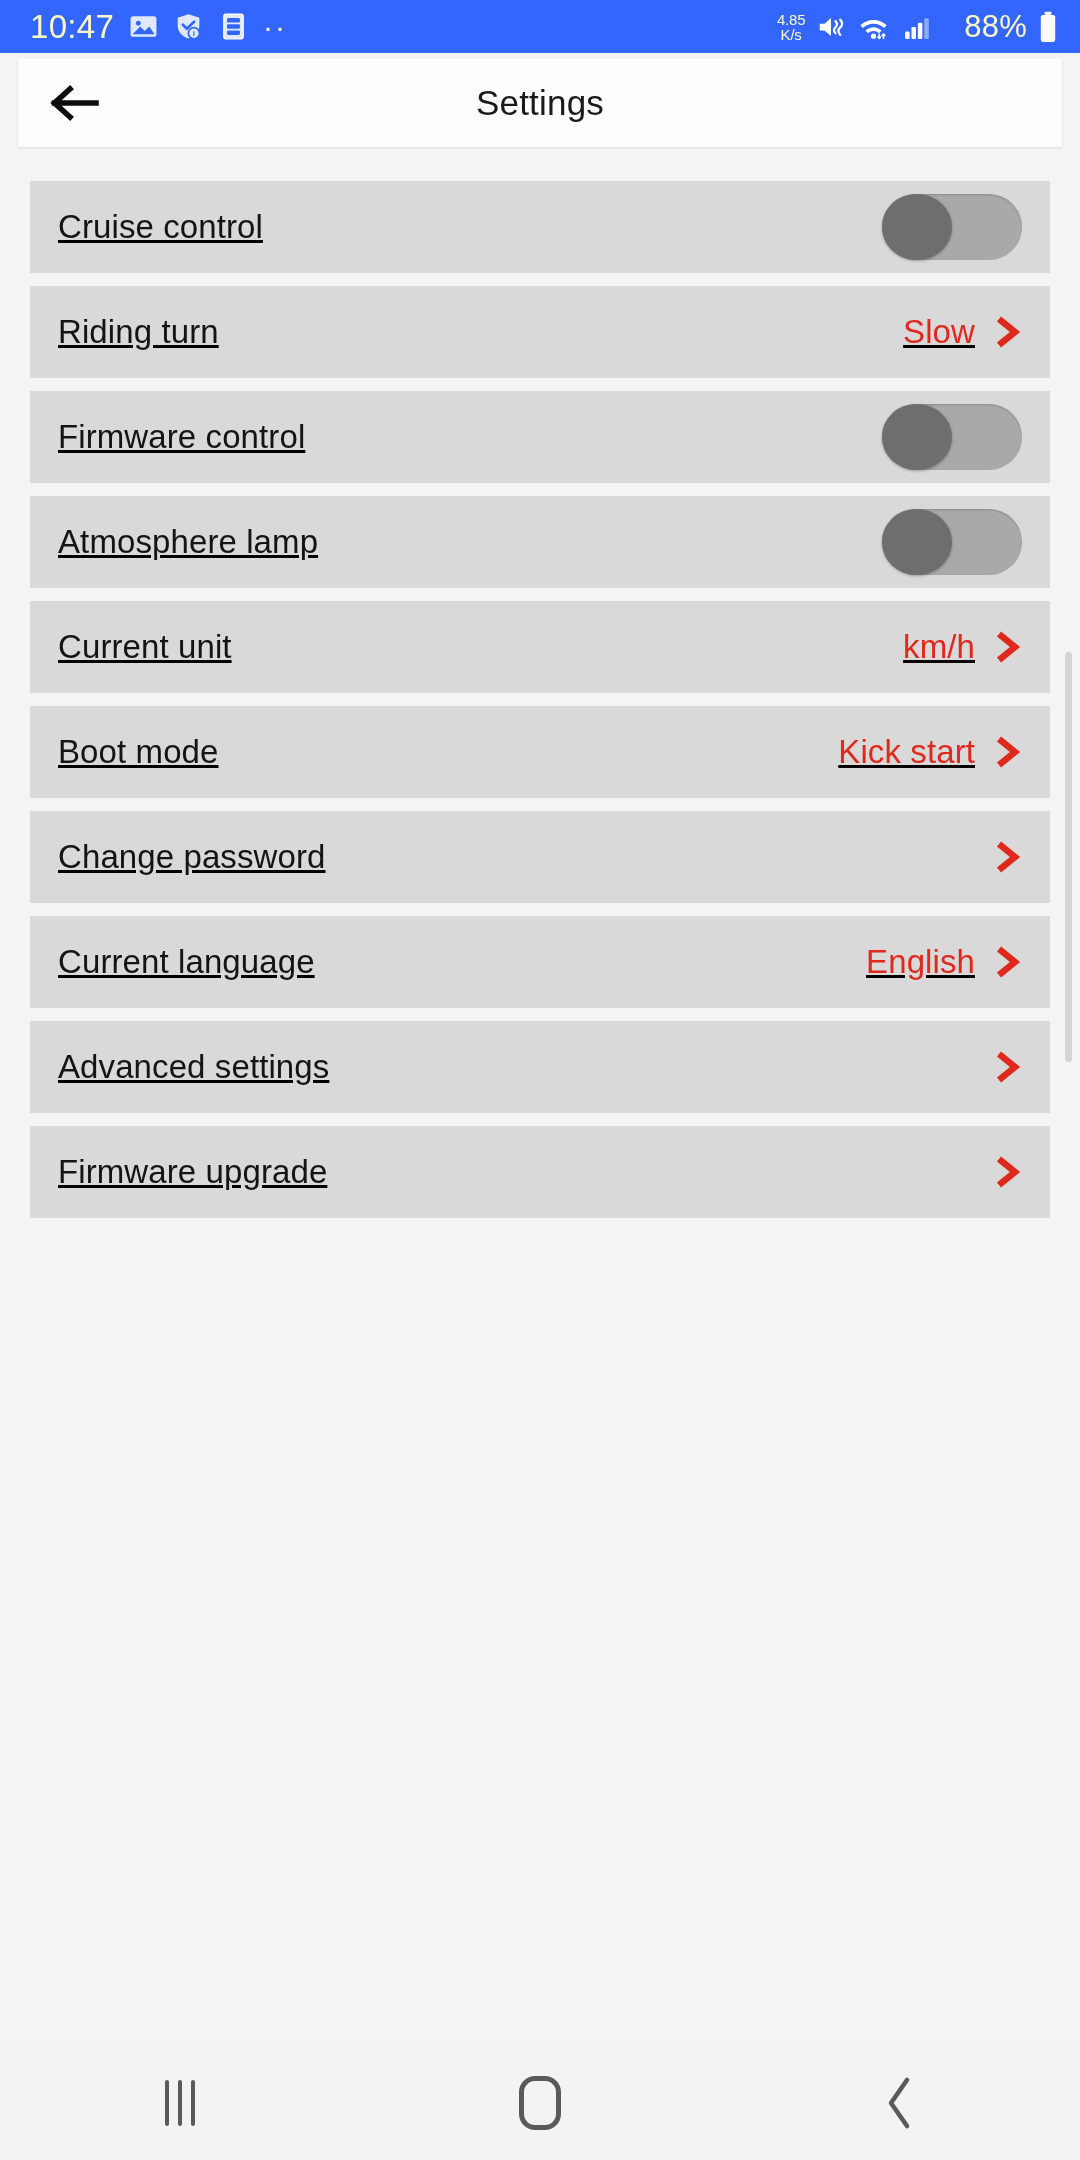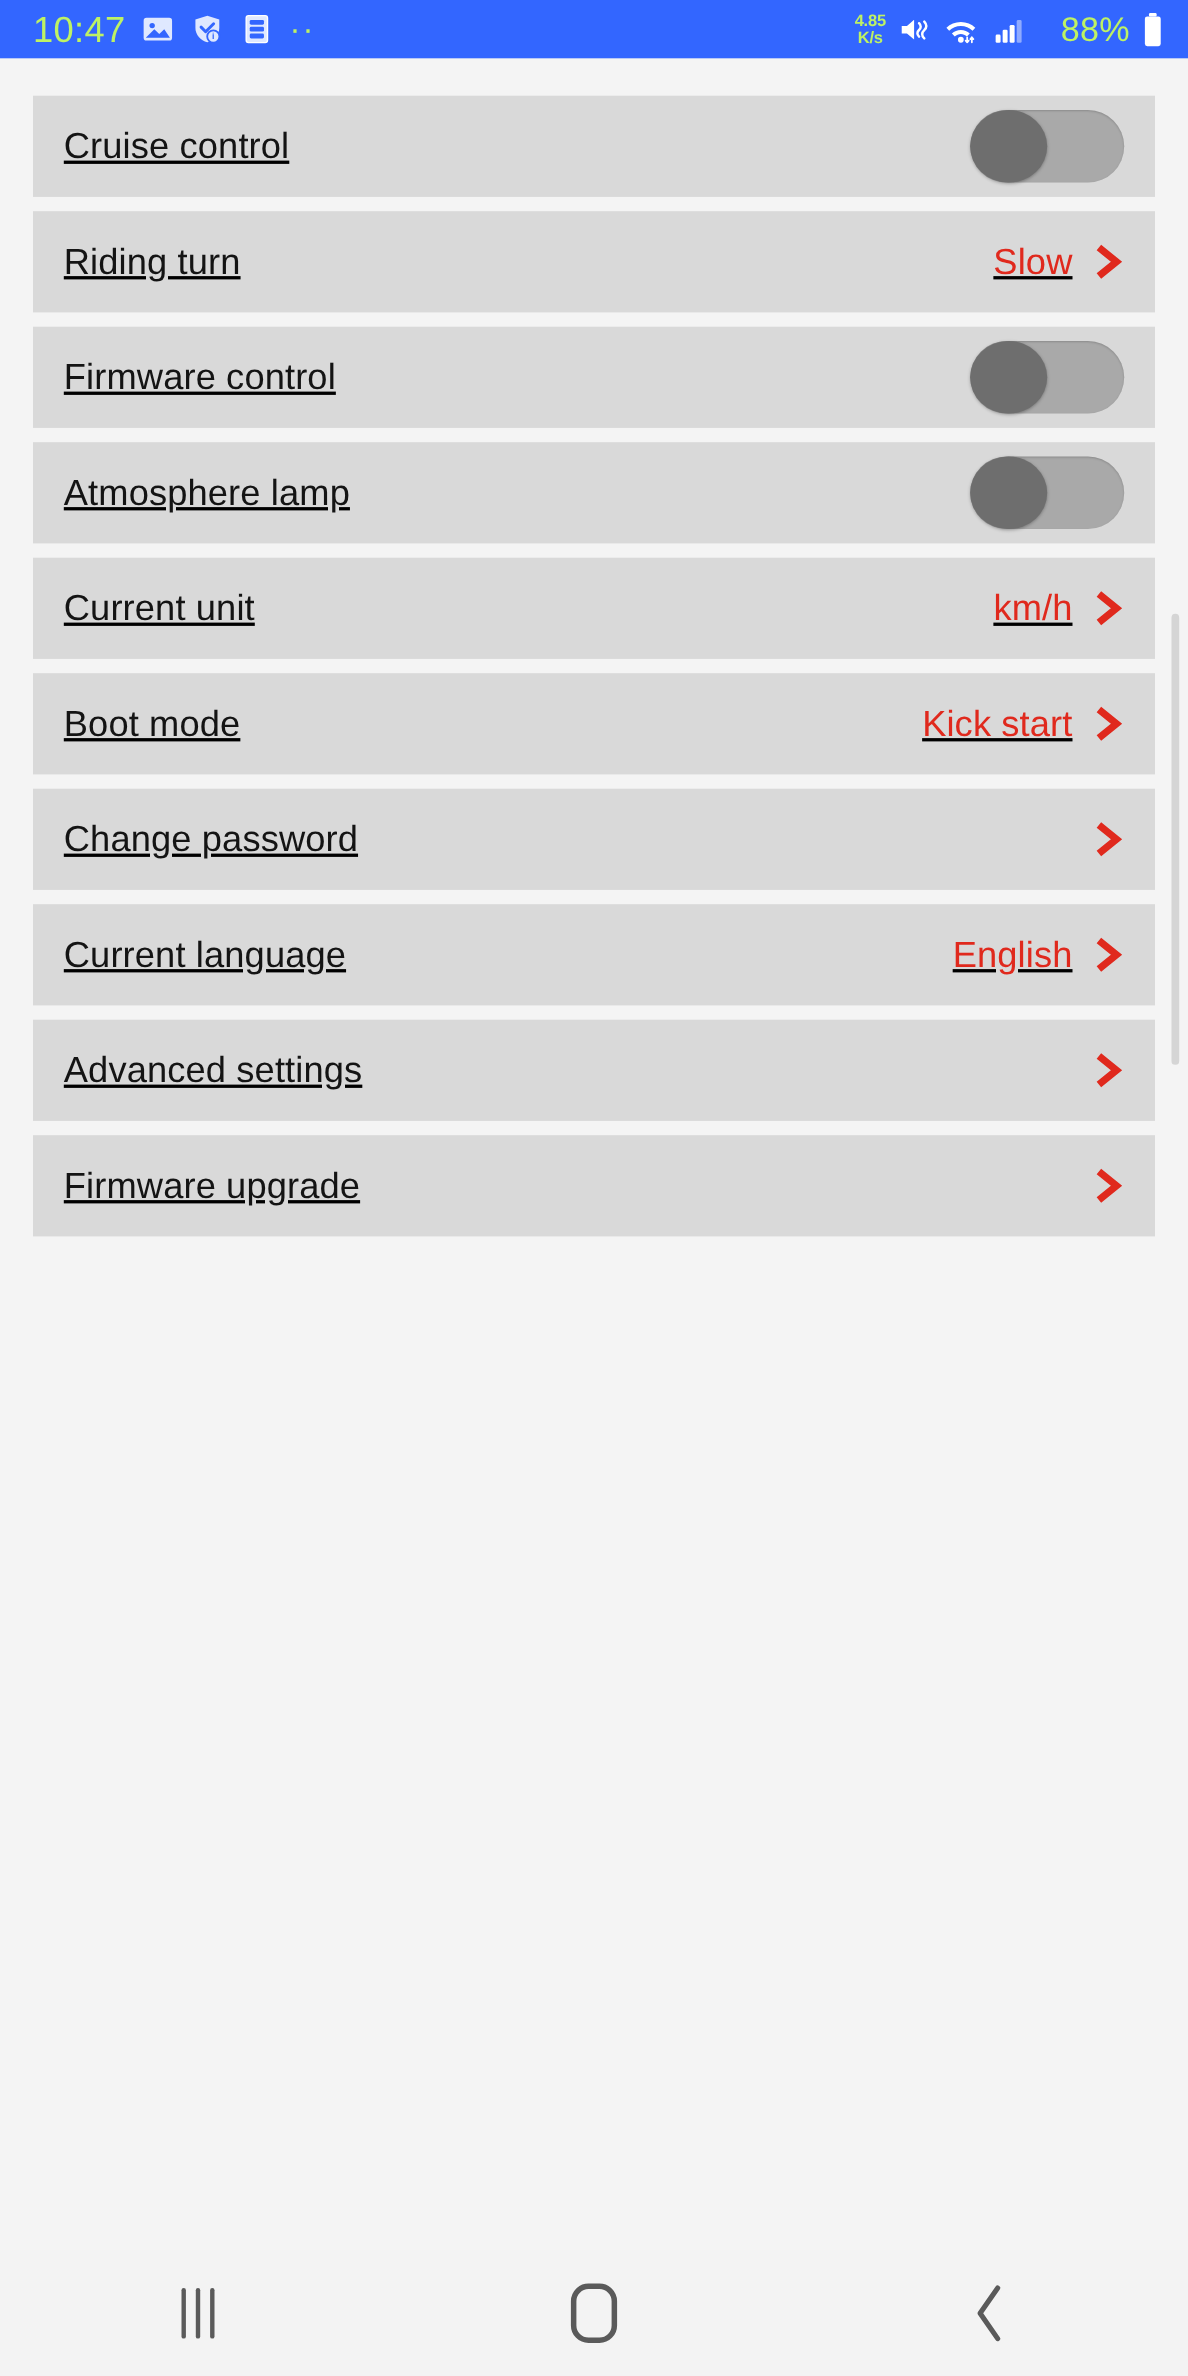--- a/index.html
+++ b/index.html
@@ -18,31 +18,31 @@
   }
 
   
   .statusbar {
     height:53px;
     background:#3366ff;
     display:flex;
     align-items:center;
     justify-content:space-between;
     padding:0 22px 0 30px;
-    color:#bef264;
+    color:#fef9c3;
   }
   .sb-left, .sb-right { display:flex; align-items:center; }
   .sb-left { gap:14px; }
   .sb-right { gap:11px; }
   .sb-clock { font-size:33px; letter-spacing:.3px; line-height:1; }
   .sb-ico { display:block; }
   .sb-dots { font-size:30px; line-height:0.4; letter-spacing:2px; }
   .sb-rate {
     font-size:15px; line-height:15px; text-align:center;
-    font-weight:bold; letter-spacing:-.2px;
+    font-weight:normal; letter-spacing:-.2px;
   }
   .sb-pct { font-size:31px; line-height:1; letter-spacing:.2px;margin-left:20px; }
 
   
   .header-wrap { padding:6px 18px 0 18px; }
   .header {
     position:relative;
     height:88px;
     background:#fdfdfd;
     display:flex;
@@ -219,20 +219,30 @@
 
       <span class="sb-pct">88%</span>
 
       <svg class="sb-ico" width="20" height="32" viewBox="0 0 14 24">
         <rect x="4.4" y="0.6" width="5.2" height="2.4" rx="0.8" fill="#ffffff"></rect>
         <rect x="1.6" y="3" width="10.8" height="20.2" rx="1.6" fill="#ffffff"></rect>
       </svg>
     </div>
   </div>
 
+  <div class="header-wrap">
+    <div class="header">
+      <div class="back-btn">
+        <svg width="52" height="44" viewBox="0 0 52 44">
+          <path d="M21 8 L5.5 22 L21 36 M5.5 22 H47" stroke="#0d0d0d" stroke-width="5.6" fill="none" stroke-linecap="square" stroke-linejoin="miter"></path>
+        </svg>
+      </div>
+      <div class="header-title">Settings</div>
+    </div>
+  </div>
 
   <div class="list">
 
     <div class="row">
       <div class="row-main">
         <span class="row-label">Cruise control</span>
         <div class="toggle">
           <div class="toggle-track"></div>
           <div class="toggle-thumb"></div>
         </div>

